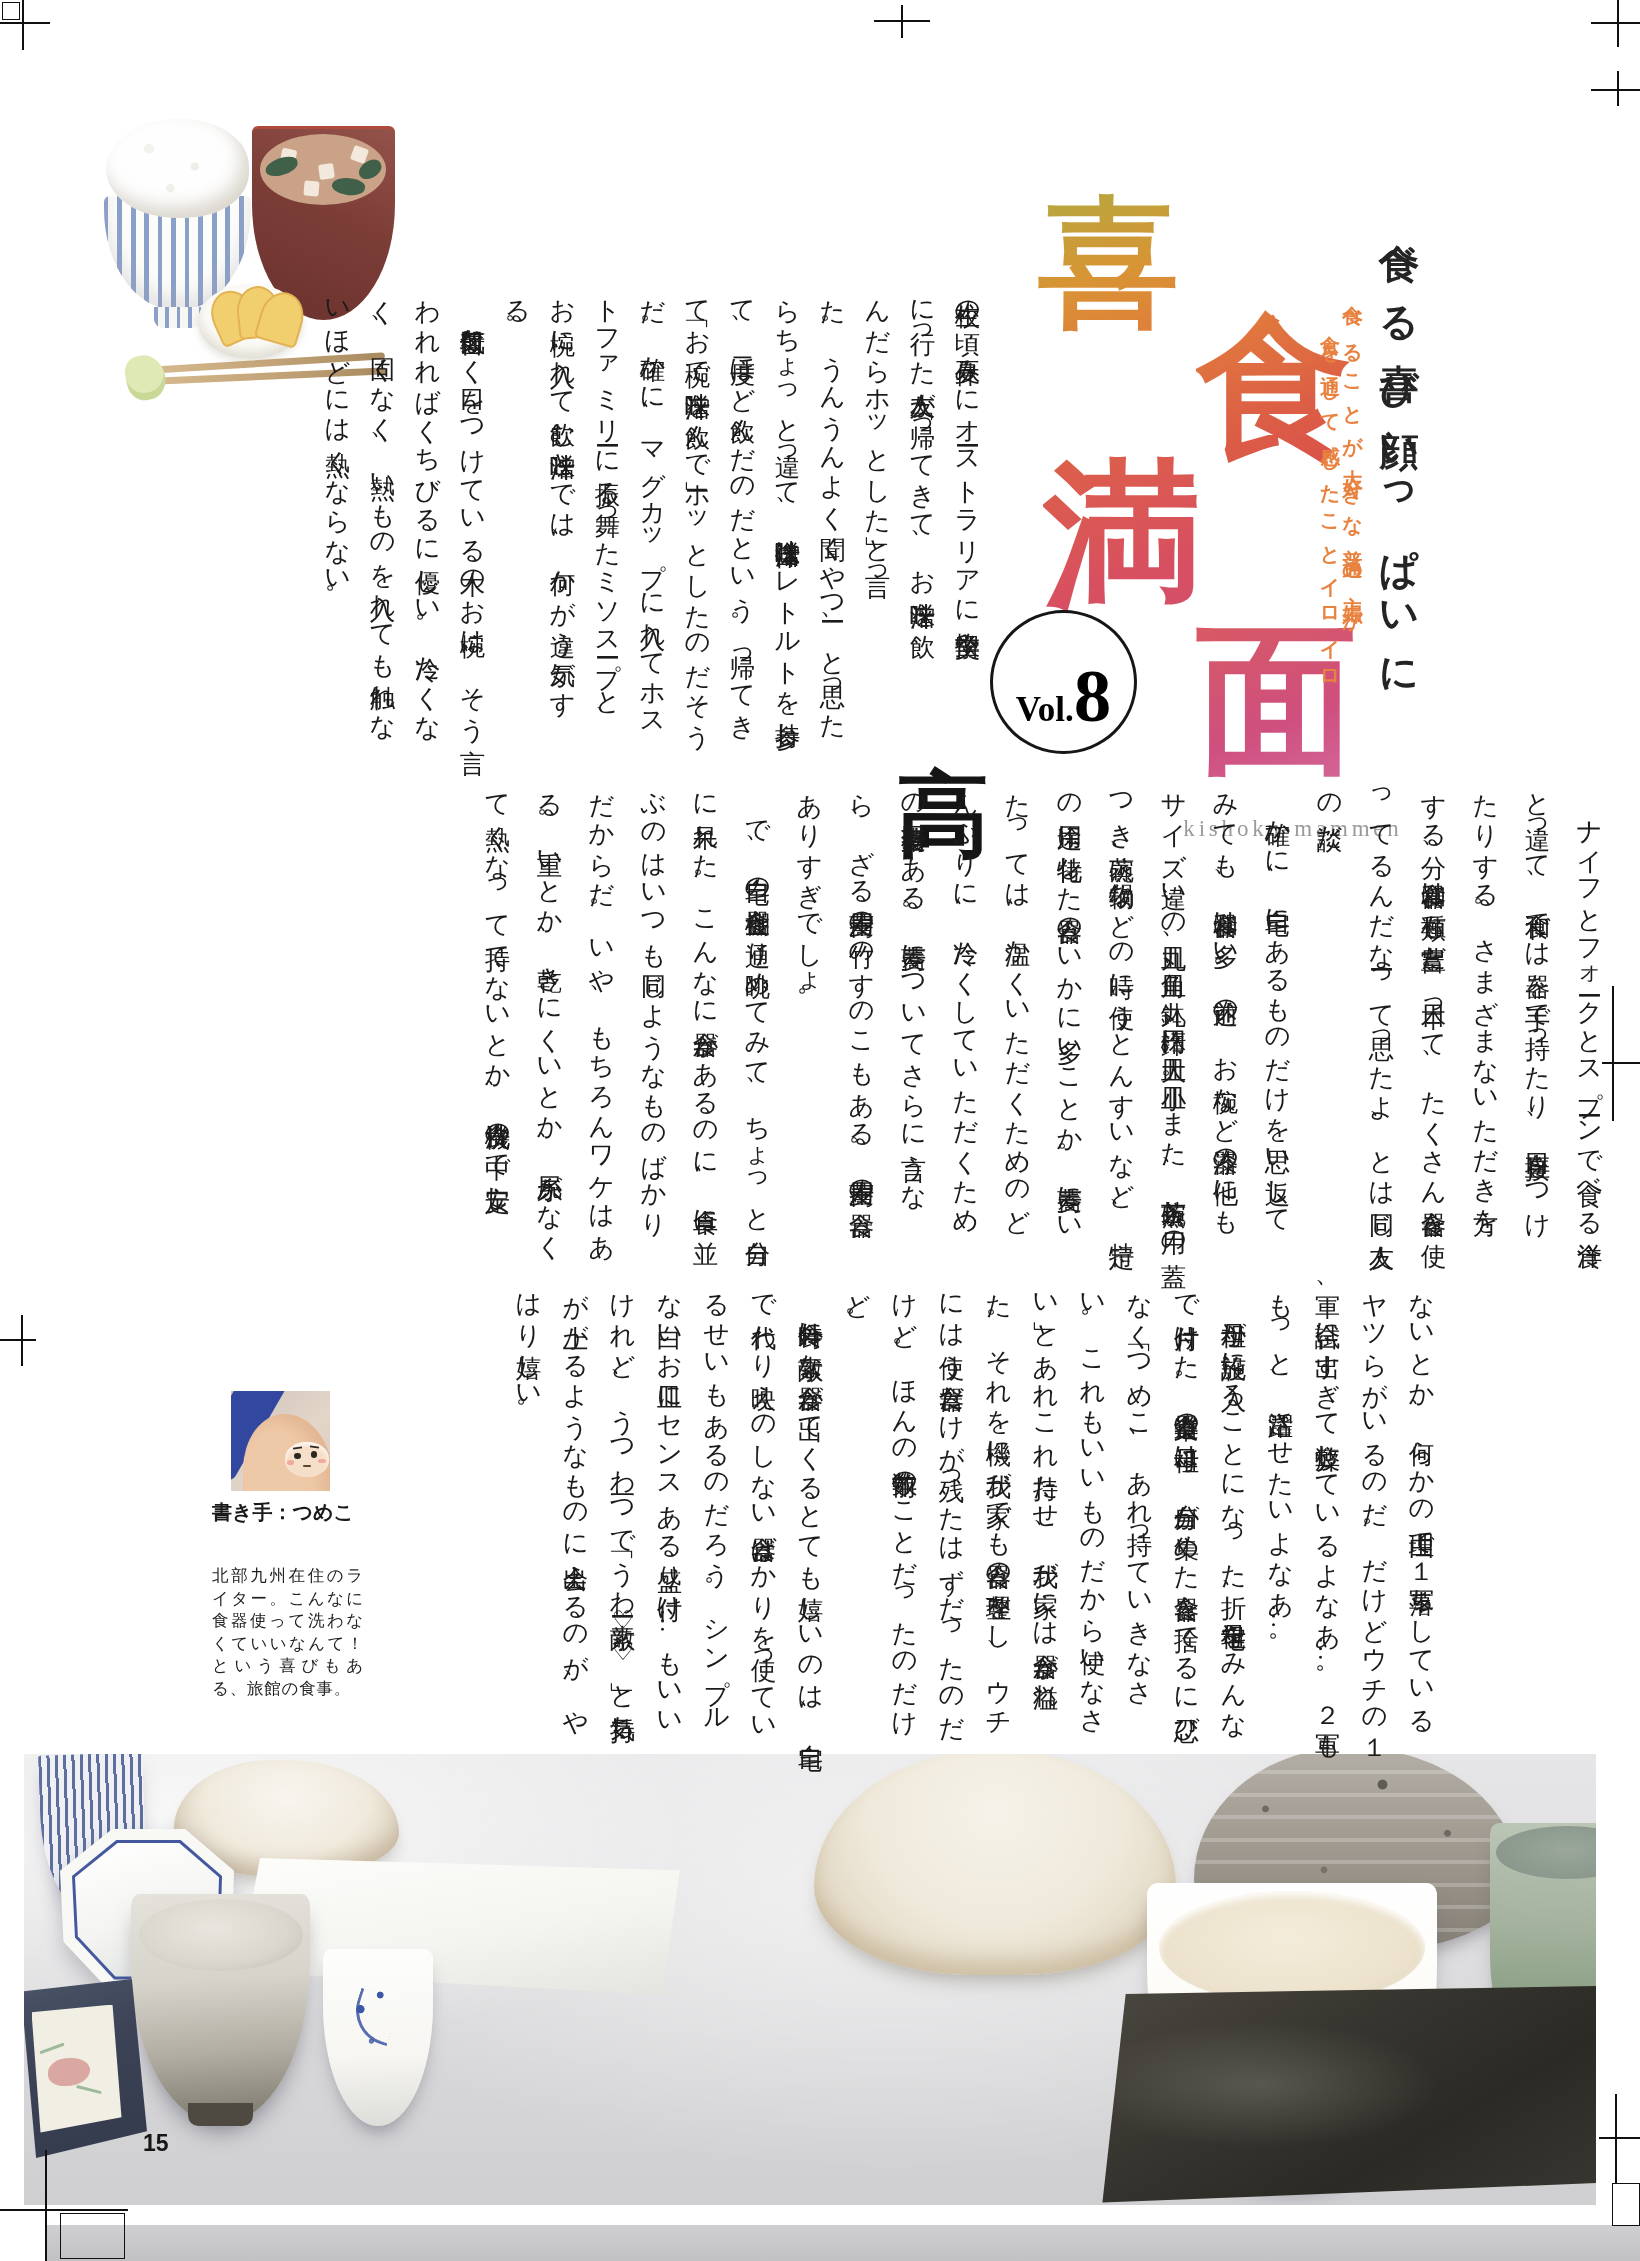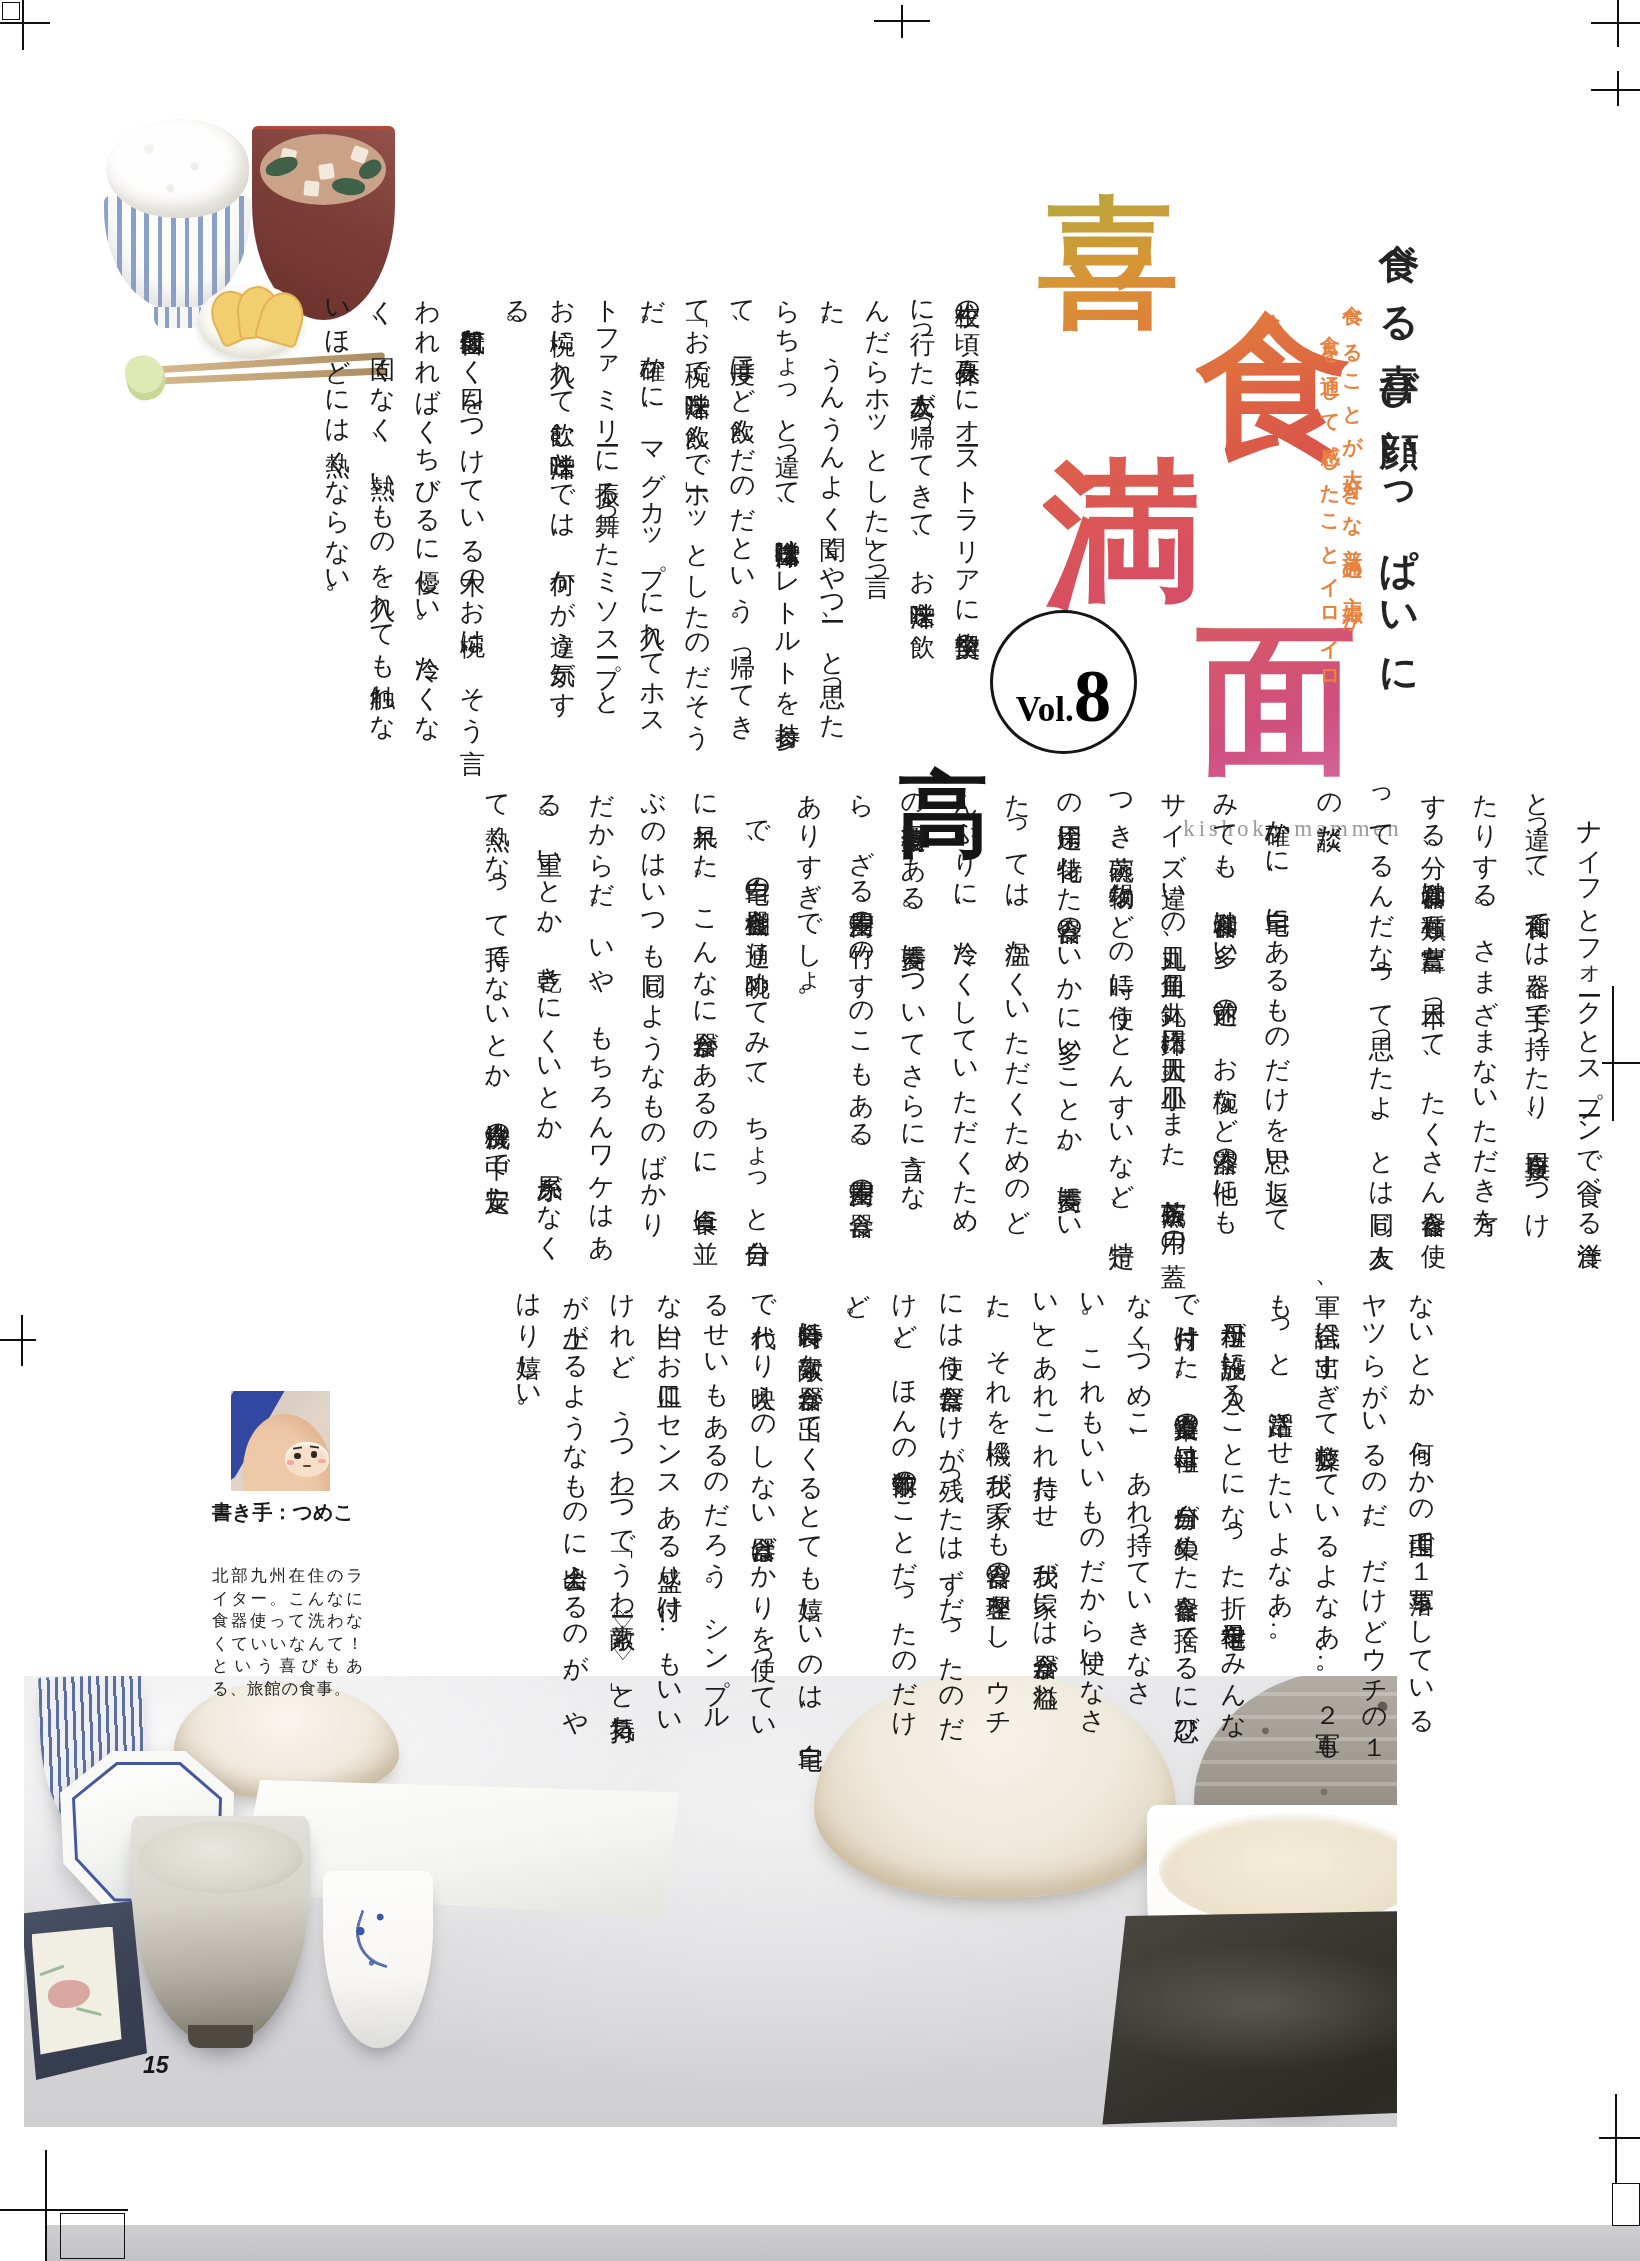--- a/index.html
+++ b/index.html
@@ -84,25 +84,25 @@
   .eye{position:absolute;width:6.8px;height:6.8px;background:#2c2722;border-radius:50%;}
   .brow{position:absolute;width:9px;height:1.5px;background:#2c2722;}
   .mouth{position:absolute;left:18px;top:22.5px;width:7.5px;height:2.3px;background:#5c4438;border-radius:1.5px;}
   .cheek{position:absolute;width:7.5px;height:4.5px;background:#f0a9a0;border-radius:50%;}
   .author-label{position:absolute;left:212px;top:1499px;font-size:20px;font-weight:bold;color:#1a1a1a;z-index:3;}
   .author-bio{position:absolute;left:212px;top:1536px;width:152px;font-size:16.5px;line-height:22.5px;
         letter-spacing:0.8px;color:#222;font-family:"Liberation Sans","DejaVu Sans",sans-serif;
         text-align:justify;z-index:3;margin-top:28px;}
 
   
-  .photo{position:absolute;left:24px;top:1676px;width:1373px;height:451px;overflow:hidden;z-index:1;
+  .photo{position:absolute;left:24px;top:1754px;width:1572px;height:451px;overflow:hidden;z-index:1;
         background:
           radial-gradient(ellipse 676px 316px at 12% 18%,rgba(255,255,255,.85),rgba(255,255,255,0) 70%),
           radial-gradient(ellipse 826px 376px at 55% 30%,rgba(255,255,255,.55),rgba(255,255,255,0) 75%),
-          linear-gradient(180deg,#e6e6e8 0%,#dddddf 45%,#cfcfd2 100%); font-style: italic;}
+          linear-gradient(180deg,#e6e6e8 0%,#dddddf 45%,#cfcfd2 100%);}
   .dish{position:absolute;}
   .striped-bowl{left:17.3px;top:0;width:104px;height:167px;
         background:repeating-linear-gradient(90deg,#5c6fa0 0 3px,#eef0f4 3px 8.3px);
         border-radius:2.3px 2.3px 48px 60px / 2.3px 2.3px 90px 113px;transform:rotate(-2deg);
         box-shadow:0 12px 19.5px -7.5px rgba(90,90,110,.5);}
   .striped-foot{position:absolute;left:59px;top:159px;width:39px;height:19.5px;background:#8a5f48;
         border-radius:0 0 7.5px 7.5px;}
   .rustic-bowl{left:150px;top:6px;width:225px;height:117px;
         background:radial-gradient(ellipse at 50% 32%,#f8f5ef 0%,#f0eadd 52%,#ddd2bf 78%,#c4b49d 100%);
         border-radius:46% 54% 50% 50% / 62% 66% 40% 38%;

